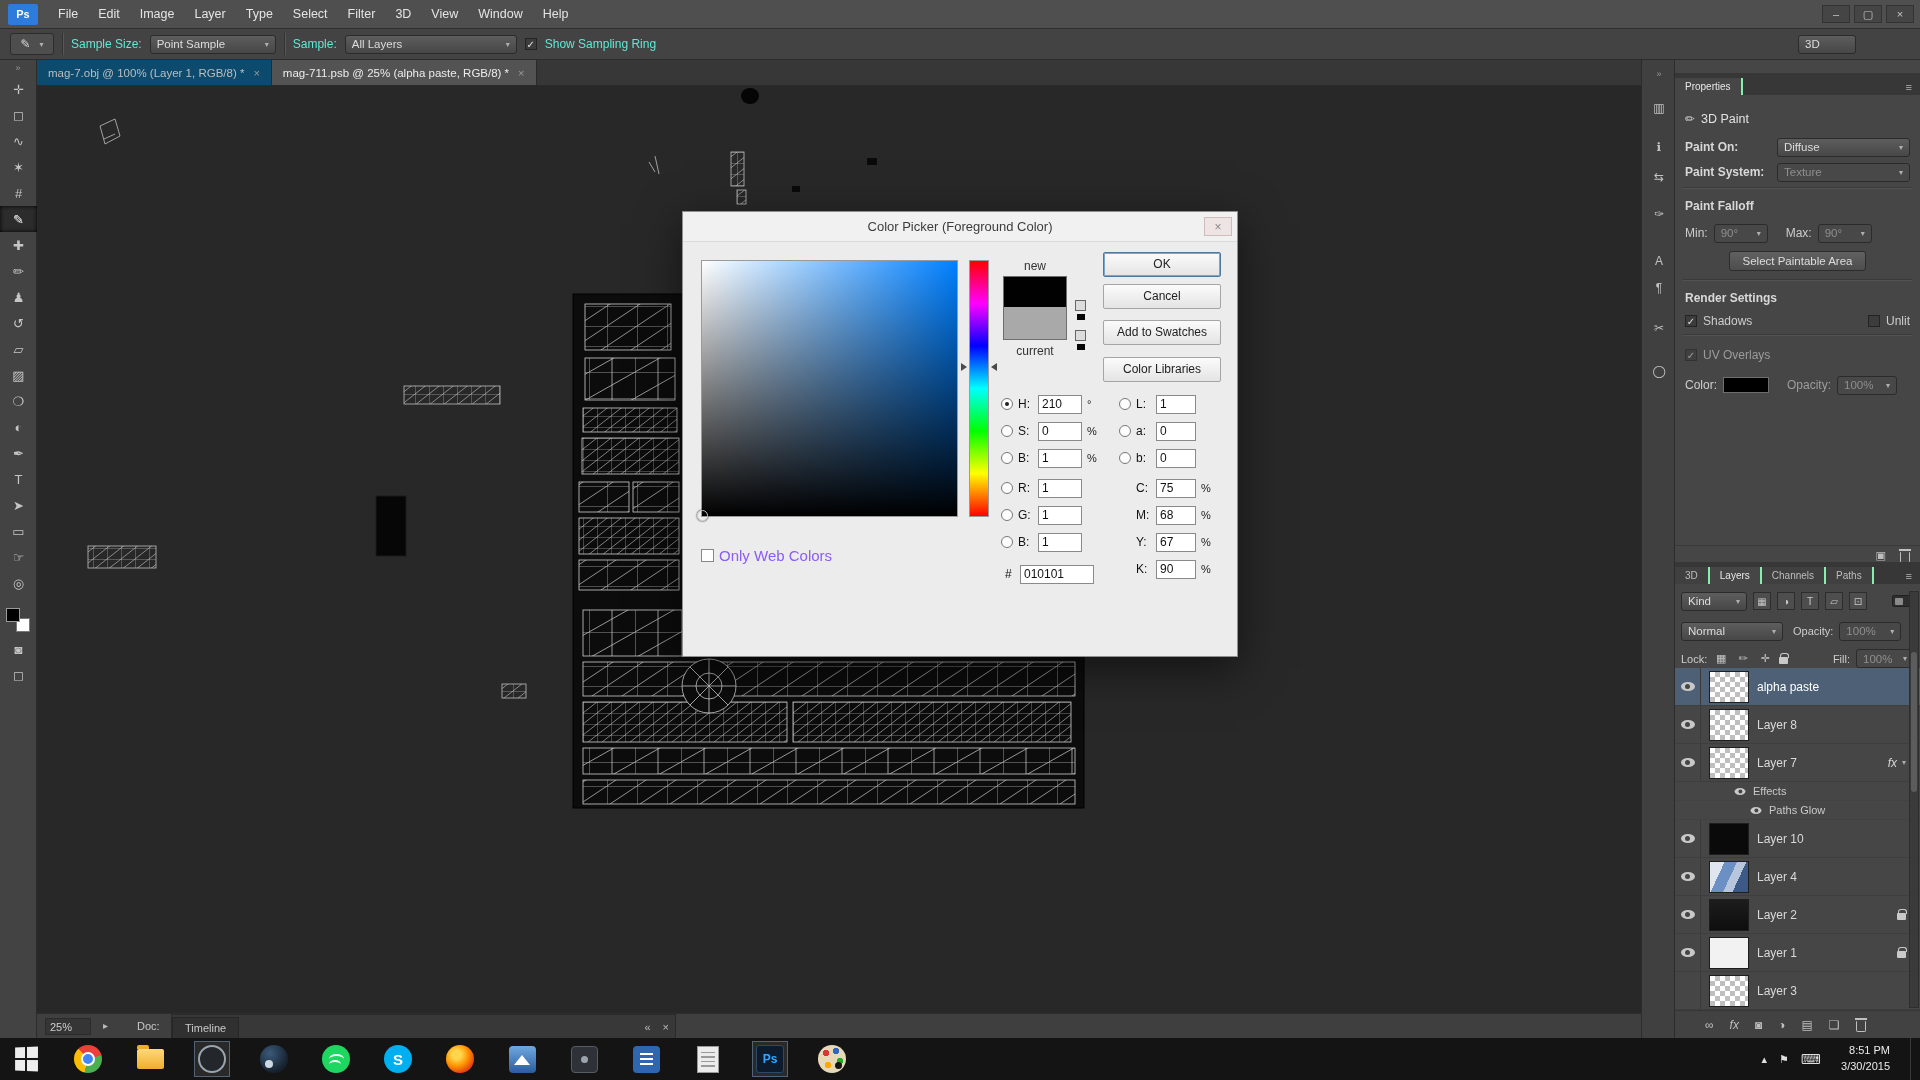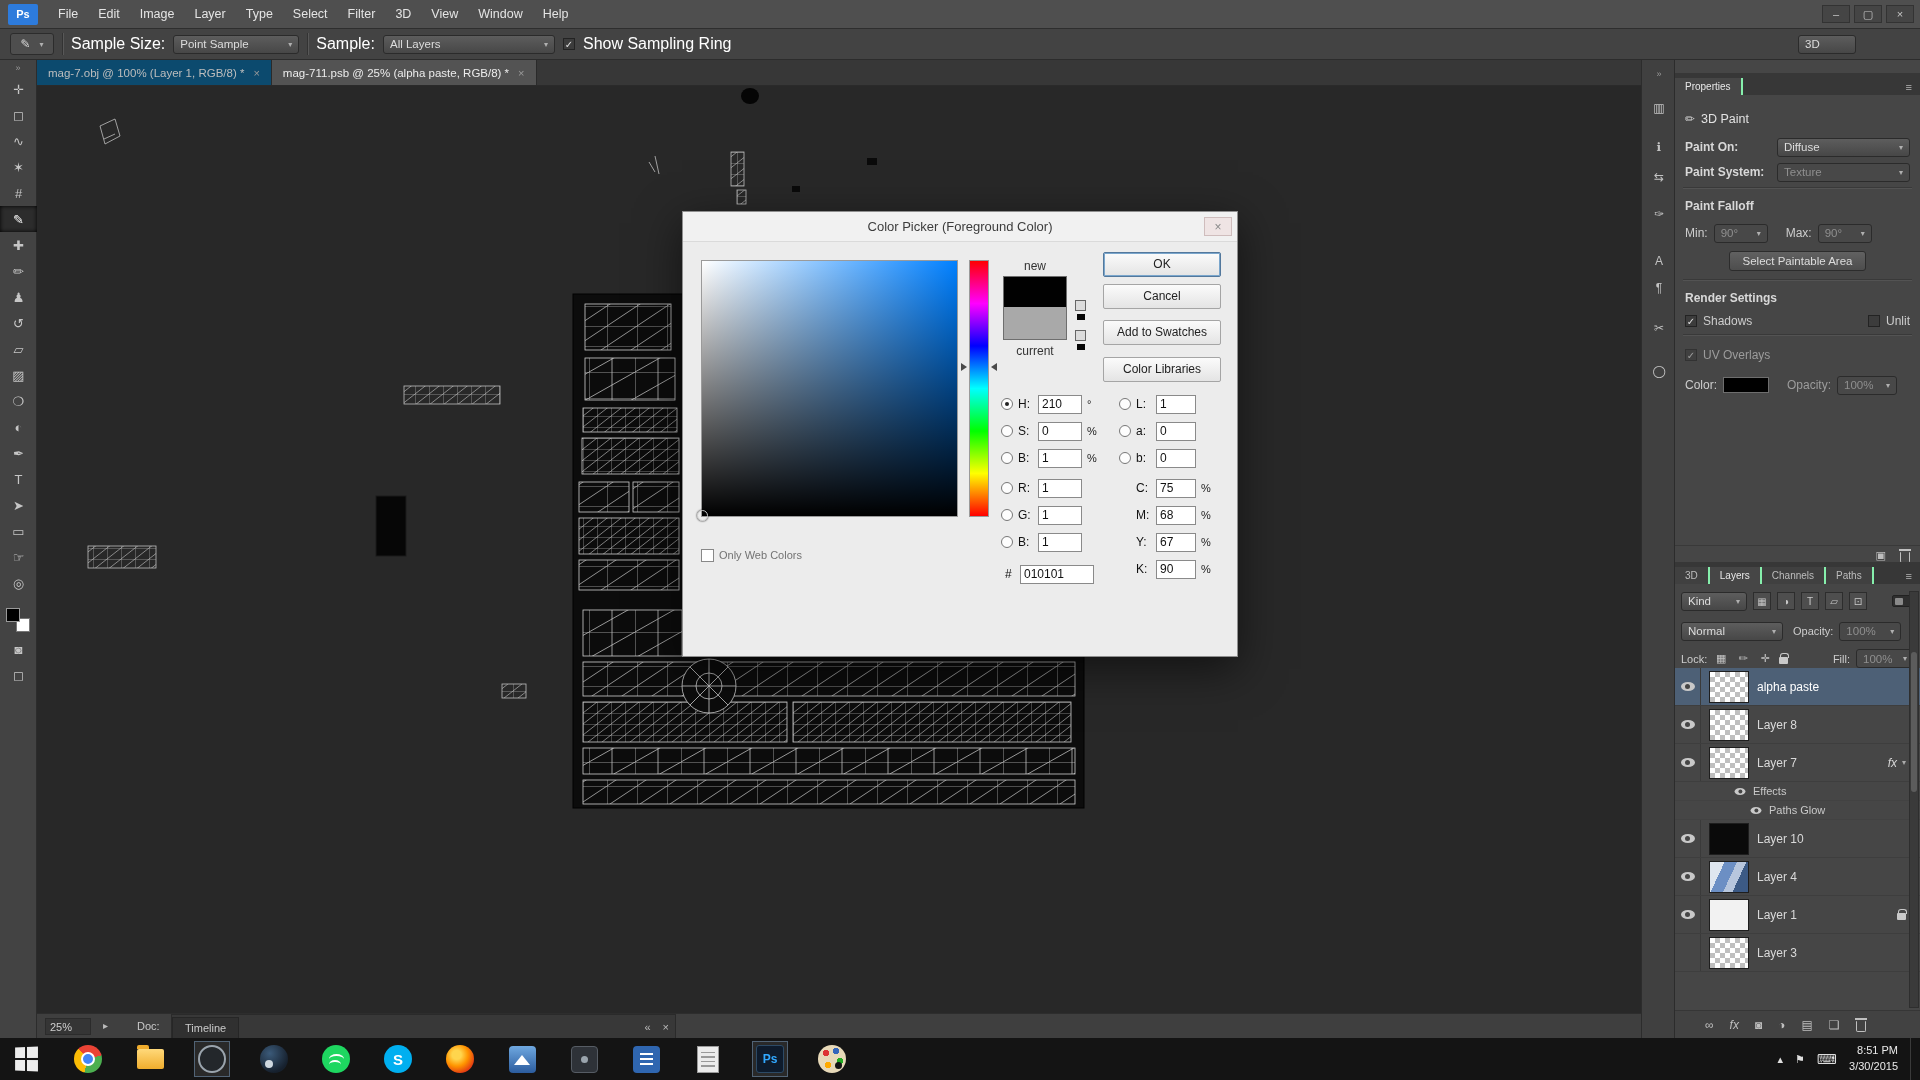--- a/index.html
+++ b/index.html
@@ -16,21 +16,21 @@
   .wbtns{margin-left:auto;display:flex;gap:4px;padding-right:6px}
   .wb{width:28px;height:18px;display:flex;align-items:center;justify-content:center;
     color:#c6c6c6;font-size:11px;background:#454545;border:1px solid #333}
 
   
   #optionsbar{position:absolute;left:0;top:29px;width:1920px;height:31px;background:#434343;
     border-bottom:1px solid #2c2c2c;display:flex;align-items:center;gap:8px;padding:0 10px;z-index:10}
   .toolpreview{width:44px;height:22px;background:#4e4e4e;border:1px solid #2c2c2c;border-radius:3px;
     display:flex;align-items:center;justify-content:center;gap:3px;color:#ddd;font-size:12px}
   .vsep{width:1px;height:22px;background:#333;box-shadow:1px 0 0 #585858}
-  .olab{font-size:16px;color:#ffffff}
+  .olab{font-size:12px;color:#5eead4}
   .dd{display:inline-flex;align-items:center;justify-content:space-between;
     background:linear-gradient(#5d5d5d,#474747);border:1px solid #2b2b2b;border-radius:3px;
     height:19px;padding:0 6px;color:#ddd;font-size:11.5px;white-space:nowrap}
   .dd.dis{color:#8f8f8f;background:#484848}
   .ar{font-size:8px;color:#b0b0b0;margin-left:6px}
   .cb{width:12px;height:12px;background:#3c3c3c;border:1px solid #232323;display:inline-flex;
     align-items:center;justify-content:center;color:#e2e2e2;font-size:10px;flex:none}
   .cb.dis{opacity:.55}
   .spacer{flex:1}
   .wsdd{width:58px}
@@ -168,21 +168,21 @@
   .drow{position:absolute;display:flex;align-items:center;gap:5px;height:20px}
   .rd{width:12px;height:12px;border:1px solid #777;border-radius:50%;background:#fdfdfd;position:relative;flex:none}
   .rd.on::after{content:"";position:absolute;inset:3px;border-radius:50%;background:#222}
   .dlab{width:15px;font-size:12px;color:#111;text-align:left}
   .fin{width:44px;height:19px;border:1px solid #8a8a8a;background:#fff;color:#111;font-size:12px;
     padding:0 3px;font-family:"Liberation Sans","DejaVu Sans",sans-serif}
   .fin.rt{width:40px}
   .fin.hex{width:74px}
   .dunit{font-size:11px;color:#222;width:12px}
   .cbl{width:13px;height:13px;border:1px solid #888;background:#fff;flex:none}
-  .dlab2{font-size:11px;color:#737373}
+  .dlab2{font-size:15px;color:#8b5cf6}
 
   
   #taskbar{position:absolute;left:0;top:1038px;width:1920px;height:42px;background:#141414;
     display:flex;align-items:center;gap:26px;padding-left:8px;z-index:50}
   .tb-ic{width:36px;height:36px;display:flex;align-items:center;justify-content:center;position:relative;flex:none}
   .boxed{background:rgba(255,255,255,.09);border:1px solid rgba(130,170,210,.45)}
   .win{display:grid;grid-template-columns:11px 11px;grid-template-rows:11px 11px;gap:2px;
     transform:perspective(80px) rotateY(-18deg)}
   .win i{background:#ededed}
   .ic-chrome{width:28px;height:28px;border-radius:50%;position:relative;
@@ -219,21 +219,21 @@
   .ic-palette{width:28px;height:28px;border-radius:50%;background:#e7d9b8;position:relative;
     background-image:radial-gradient(circle at 8px 8px,#d33 0 3px,transparent 3.5px),
       radial-gradient(circle at 18px 6px,#36b 0 3px,transparent 3.5px),
       radial-gradient(circle at 22px 16px,#2a2 0 3px,transparent 3.5px),
       radial-gradient(circle at 10px 20px,#fa0 0 3px,transparent 3.5px)}
   .ic-palette::after{content:"";position:absolute;right:4px;bottom:4px;width:7px;height:7px;
     border-radius:50%;background:#141414}
   .tray{margin-left:auto;display:flex;align-items:center;gap:12px;padding-right:4px}
   .tr-ic{color:#dfdfdf;font-size:11px}
   .tr-ic.kb{font-size:14px}
-  .clock{color:#eaeaea;font-size:11px;text-align:right;line-height:1.45;margin:0 0}
+  .clock{color:#eaeaea;font-size:11px;text-align:right;line-height:1.45;margin:0 8px}
   .desk{width:6px;height:42px;border-left:1px solid #3a3a3a}
 </style>
 </head>
 <body>
 
 <div id="menubar">
   <div class="pslogo">
       <span>Ps</span>
     </div>
   <span class="mitem">File</span>
@@ -618,20 +618,28 @@
       <span class="eyebox">
           <i class="eye"></i>
         </span>
       <span class="thumb th-blue"></span>
       <span class="lname">Layer 4</span>
     </div>
     <div class="lrow">
       <span class="eyebox">
           <i class="eye"></i>
         </span>
+      <span class="thumb th-dark"></span>
+      <span class="lname">Layer 2</span>
+      <span class="rlock"><i class="lock"></i></span>
+    </div>
+    <div class="lrow">
+      <span class="eyebox">
+          <i class="eye"></i>
+        </span>
       <span class="thumb th-white"></span>
       <span class="lname">Layer 1</span>
       <span class="rlock"><i class="lock"></i></span>
     </div>
     <div class="lrow">
       <span class="eyebox"></span>
       <span class="thumb checker"></span>
       <span class="lname">Layer 3</span>
     </div>
   </div>

